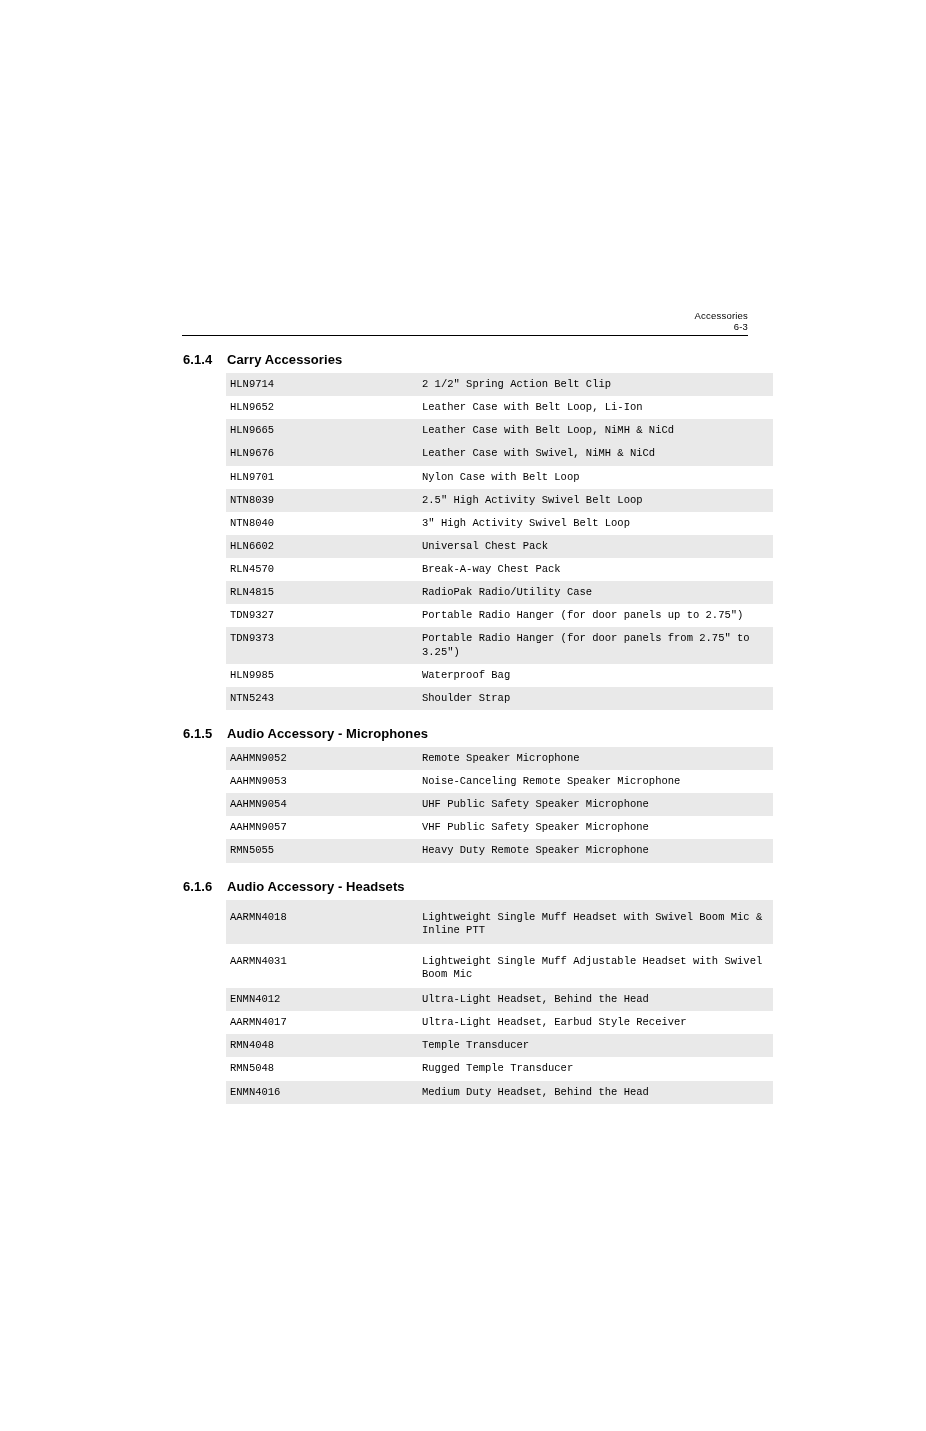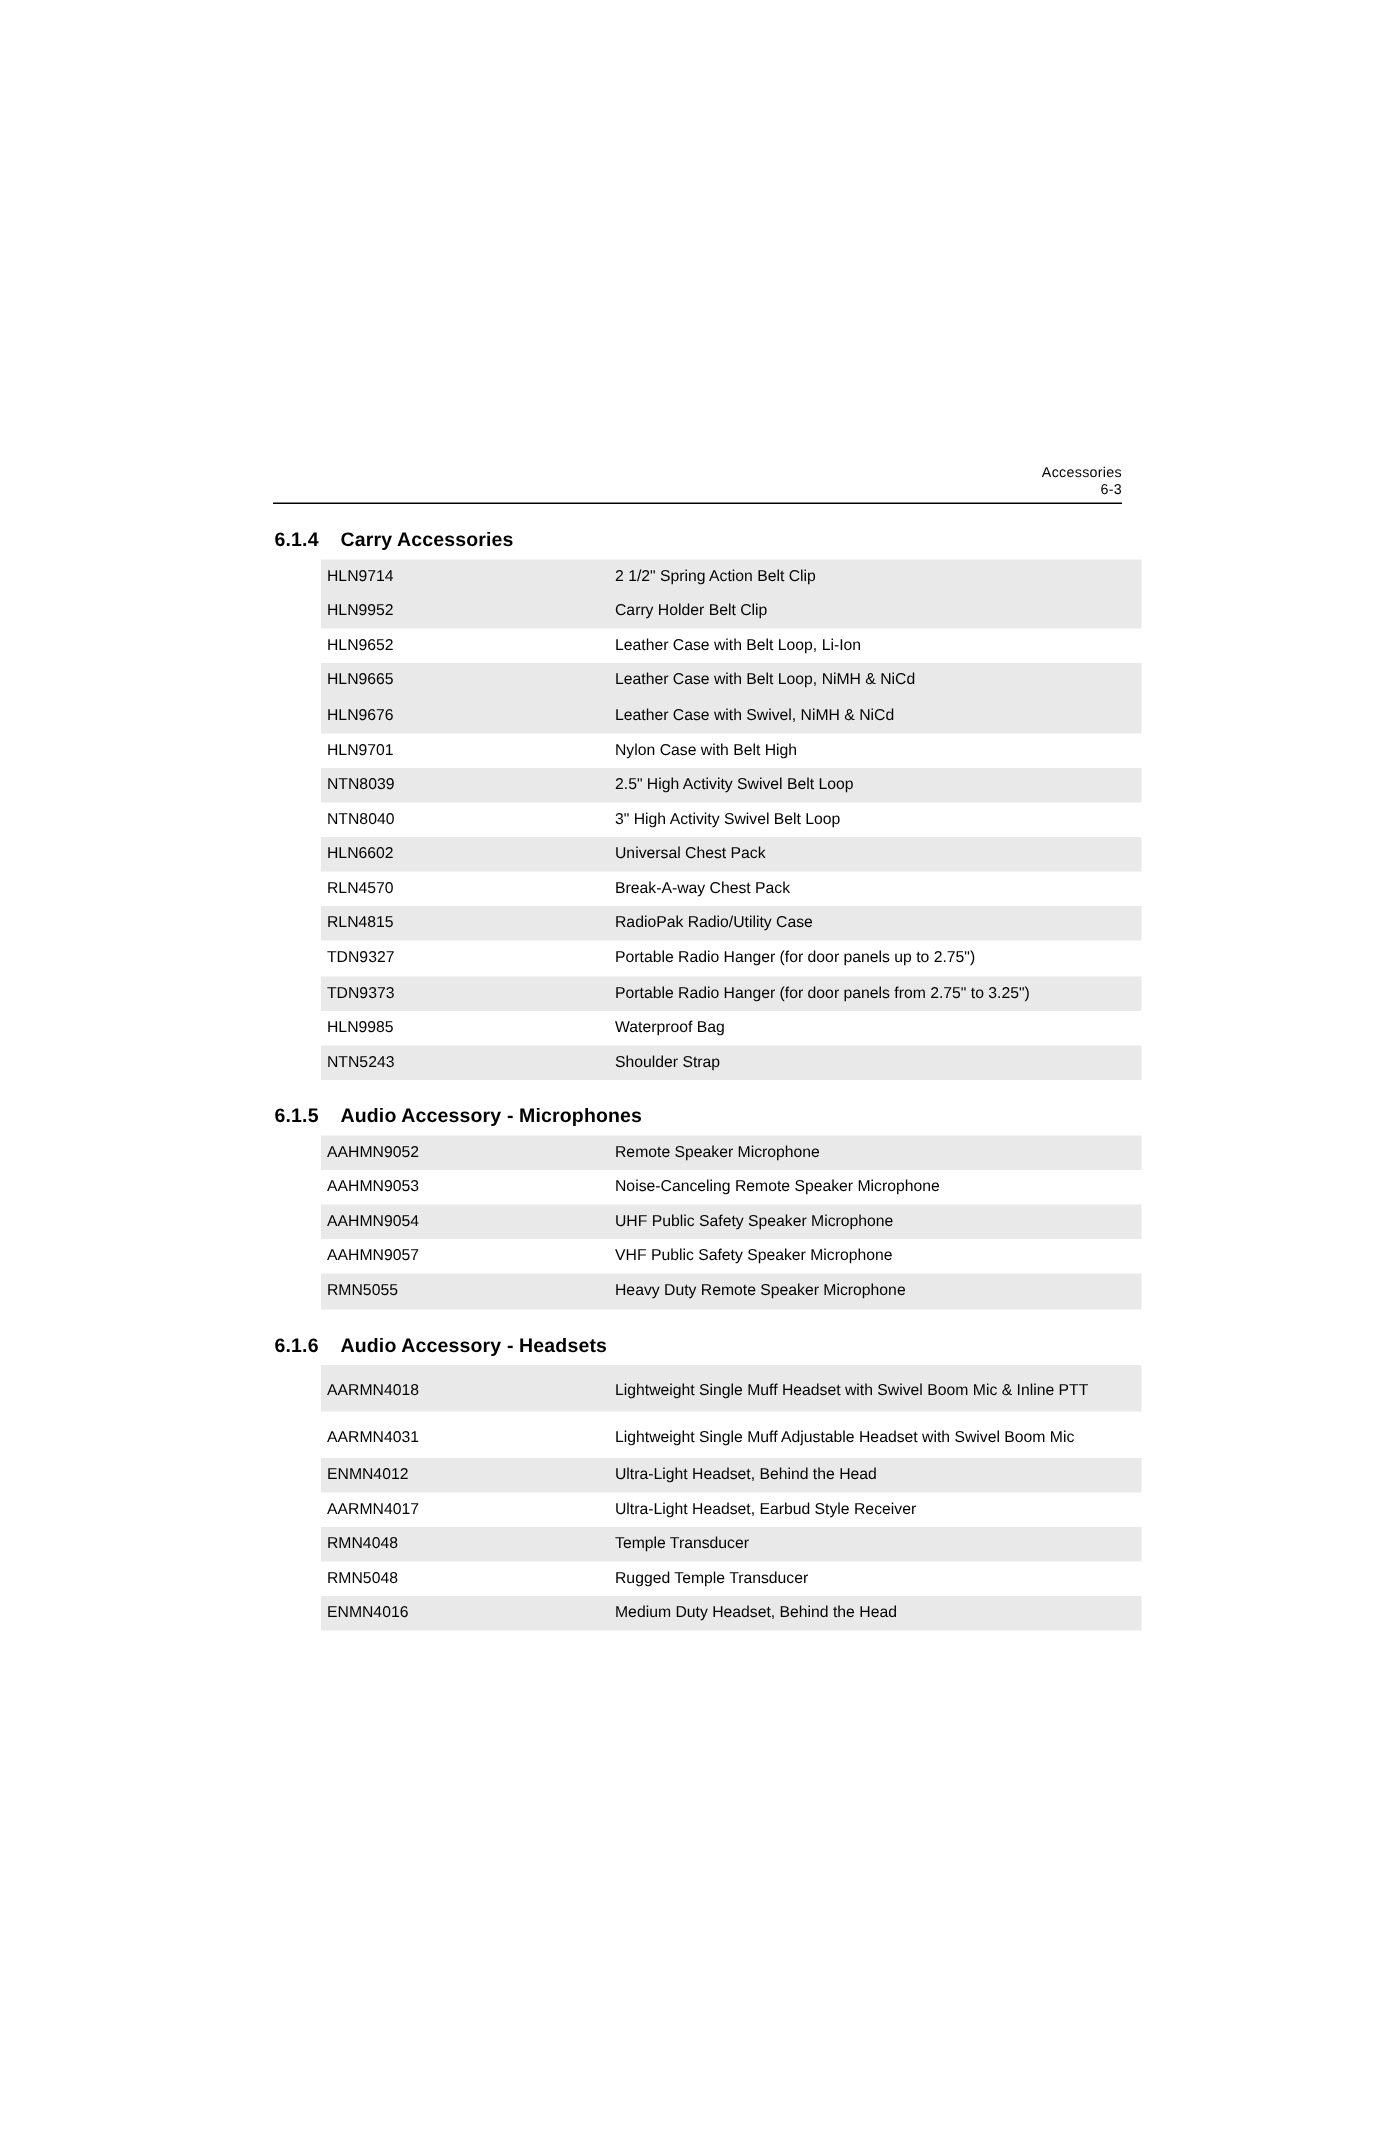--- a/index.html
+++ b/index.html
@@ -52,22 +52,23 @@
     padding-left: 1px;
   }
   .section-title .num {
     display: inline-block;
     min-width: 44px;
   }
   .acc-table {
     width: 100%;
     border-collapse: collapse;
     table-layout: fixed;
-    margin-left: 32px;
+    margin-left: 44px;
     width: 527px;
+    font-family: Liberation Mono, monospace;
   }
   .acc-table tr.shaded td {
     background: #e9e9e9;
   }
   .acc-table td {
     font-size: 10.5px;
     padding: 5px 6px 5px 4px;
     vertical-align: top;
     line-height: 1.25;
   }
@@ -94,39 +95,35 @@
     </div>
 
     <div id="sections-host">
         <div class="section-title"><span class="num">6.1.4</span><span>Carry Accessories</span></div>
         <table class="acc-table">
           <tbody>
             <tr class="shaded">
               <td class="code">HLN9714</td>
               <td class="desc">2 1/2" Spring Action Belt Clip</td>
             </tr>
-            <tr class="shaded">
-              <td class="code">HLN9952</td>
-              <td class="desc">Carry Holder Belt Clip</td>
-            </tr>
             <tr>
               <td class="code">HLN9652</td>
               <td class="desc">Leather Case with Belt Loop, Li-Ion</td>
             </tr>
             <tr class="shaded">
               <td class="code">HLN9665</td>
               <td class="desc">Leather Case with Belt Loop, NiMH &amp; NiCd</td>
             </tr>
             <tr class="shaded">
               <td class="code">HLN9676</td>
               <td class="desc">Leather Case with Swivel, NiMH &amp; NiCd</td>
             </tr>
             <tr>
               <td class="code">HLN9701</td>
-              <td class="desc">Nylon Case with Belt High</td>
+              <td class="desc">Nylon Case with Belt Loop</td>
             </tr>
             <tr class="shaded">
               <td class="code">NTN8039</td>
               <td class="desc">2.5" High Activity Swivel Belt Loop</td>
             </tr>
             <tr>
               <td class="code">NTN8040</td>
               <td class="desc">3" High Activity Swivel Belt Loop</td>
             </tr>
             <tr class="shaded">

